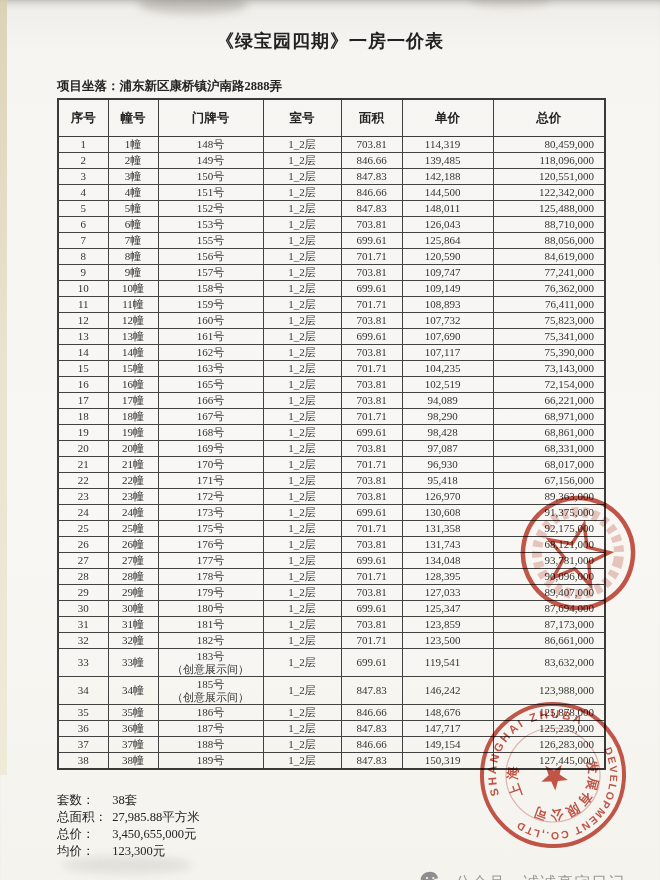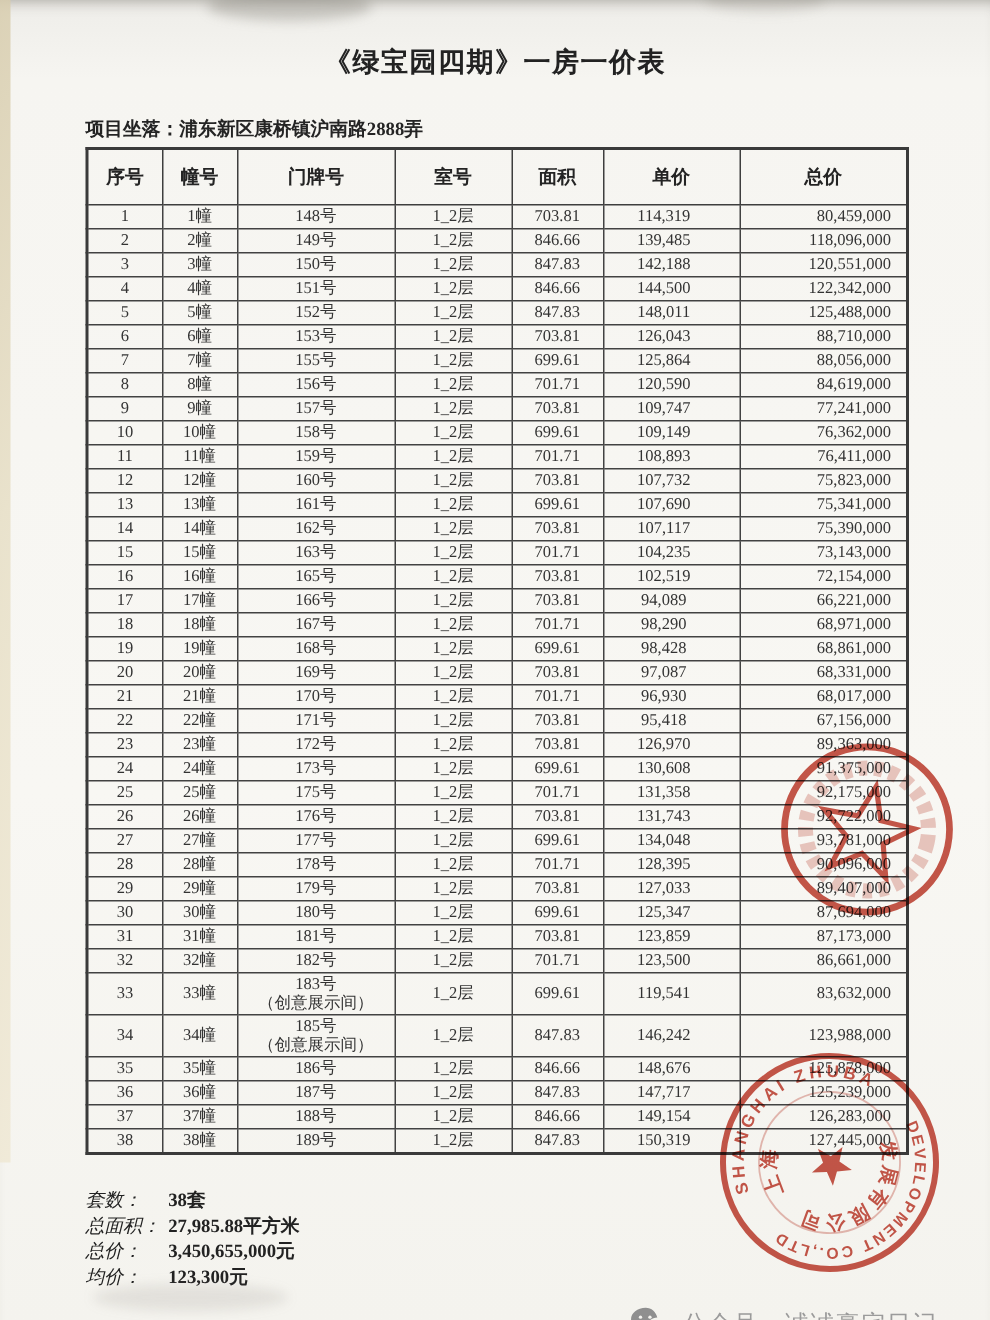--- a/index.html
+++ b/index.html
@@ -27,22 +27,22 @@
     height:28px; text-align:center; color:#242424; padding:4px; }
   table.price td { border:1px solid #424242; font-size:11px; height:15px; padding:0 2px;
     text-align:center; color:#333; line-height:1.1; }
   table.price td.c2 { white-space:pre-line; }
   table.price td.c5 { text-align:center; padding-right:12px; }
   table.price td.c6 { text-align:right; padding-right:10px;padding-left:36px; }
   table.price tr.tall td { height:27px; }
 
   .summary { margin:22px 0 0 57px; font-size:12.5px; color:#222; }
   .sum-row { height:16px; line-height:16px; margin-bottom:1px; }
-  .sum-label { display:inline-block; width:52px;font-style:italic; }
-  .sum-value { display:inline-block;font-weight:bold; }
+  .sum-label { display:inline-block; width:52px; }
+  .sum-value { display:inline-block; }
 
   .watermark { position:absolute; left:420px; top:871px; display:flex; align-items:center;
     gap:7px; color:#9b9b9b; font-family:"Liberation Sans","DejaVu Sans",sans-serif;
     font-size:16px; letter-spacing:1px; }
   .watermark svg { display:block; }
 
   .stamp { position:absolute; pointer-events:none; mix-blend-mode:multiply;
     filter:blur(.35px); opacity:.85; }
   .stamp1 { left:503px; top:478px; }
   .stamp2 { left:468px; top:690px; }
@@ -307,21 +307,21 @@
           <td class="c5">131,358</td>
           <td class="c6">92,175,000</td>
         </tr>
         <tr>
           <td class="c0">26</td>
           <td class="c1">26幢</td>
           <td class="c2">176号</td>
           <td class="c3">1_2层</td>
           <td class="c4">703.81</td>
           <td class="c5">131,743</td>
-          <td class="c6">92,722,000</td>
+          <td class="c6">68,121,000</td>
         </tr>
         <tr>
           <td class="c0">27</td>
           <td class="c1">27幢</td>
           <td class="c2">177号</td>
           <td class="c3">1_2层</td>
           <td class="c4">699.61</td>
           <td class="c5">134,048</td>
           <td class="c6">93,781,000</td>
         </tr>

